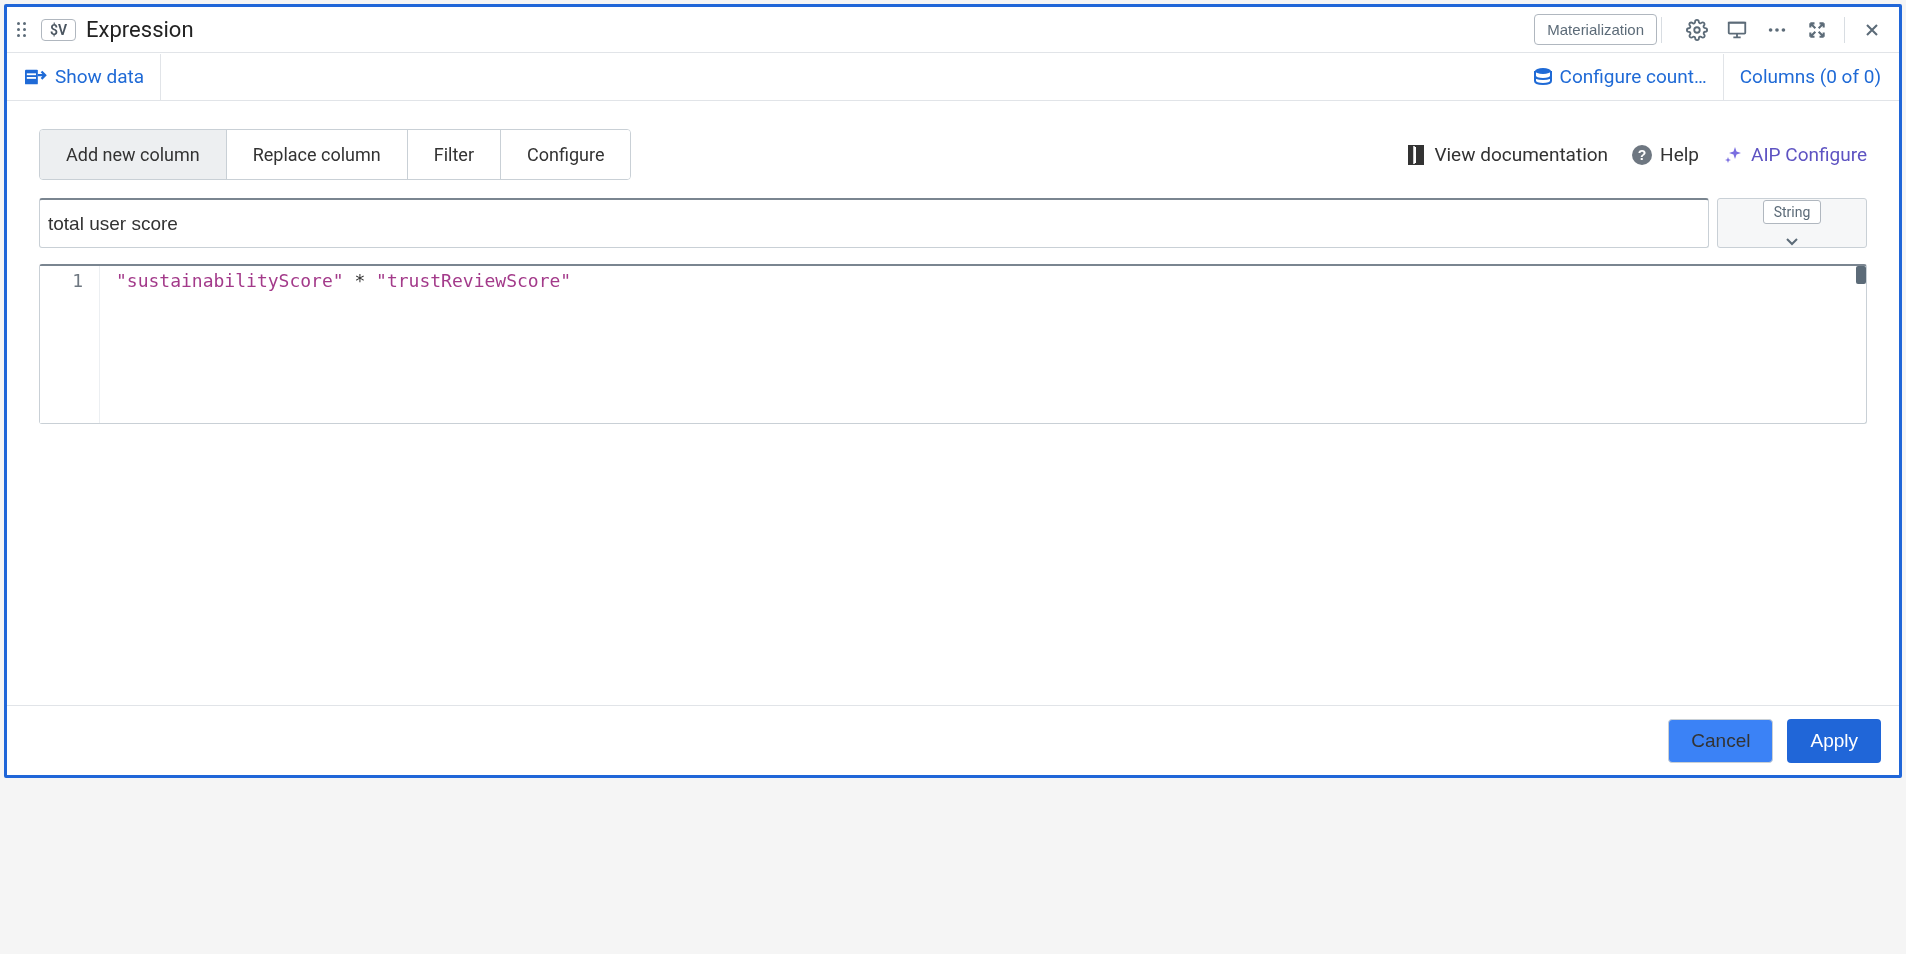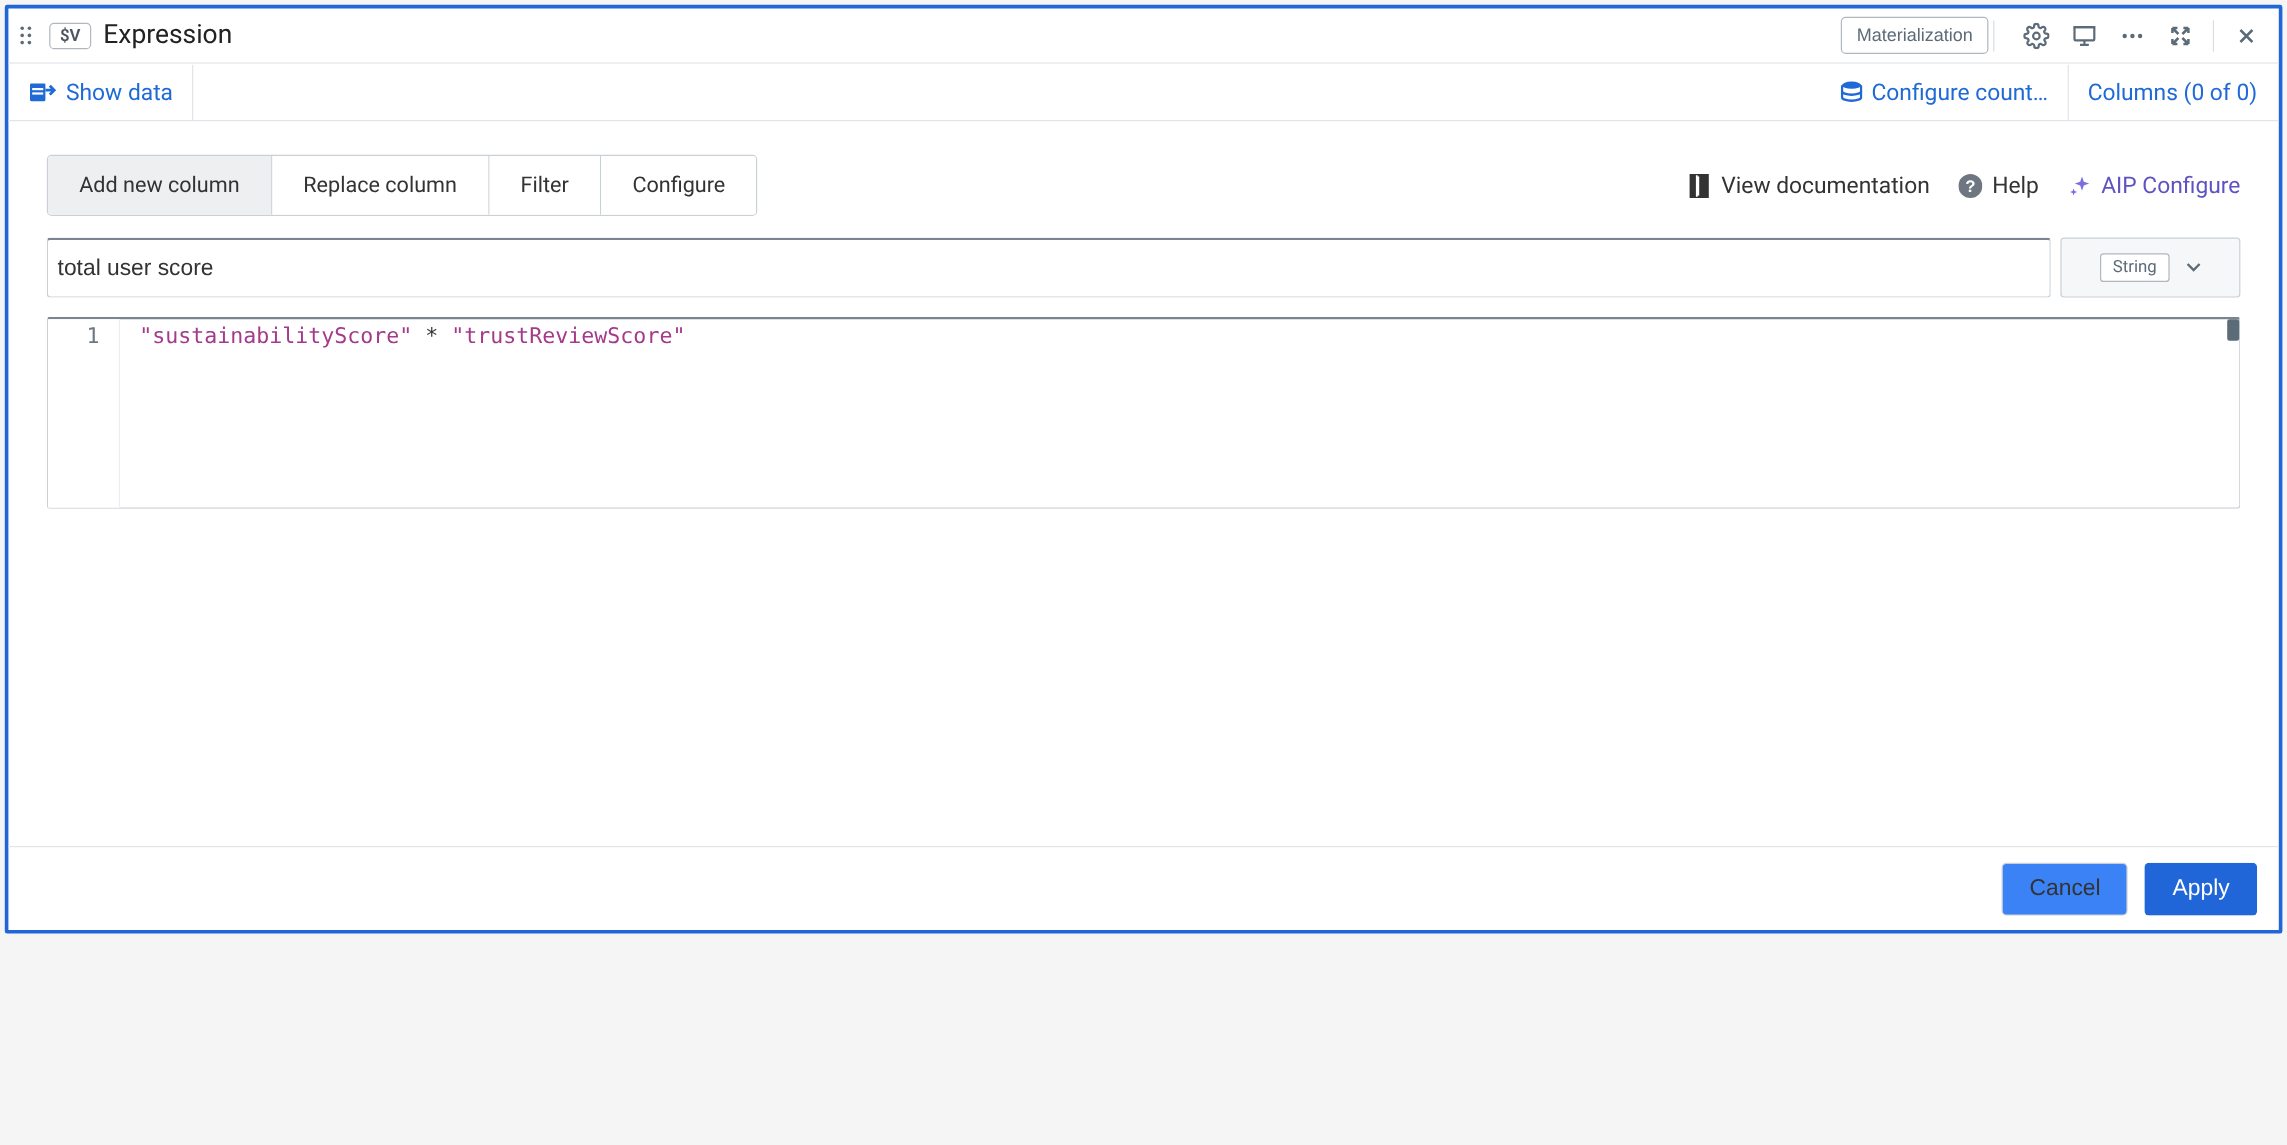--- a/index.html
+++ b/index.html
@@ -32,21 +32,21 @@
 .tab { padding:14px 26px; font-size:18px; color:#333; background:#fff; cursor:pointer; border-right:1px solid #c9d0d6;}
 .tab:last-child { border-right:none; }
 .tab.active { background:#edeff1; }
 .actions { display:flex; align-items:center; gap:24px; margin-left:auto; }
 .action { display:flex; align-items:center; gap:8px; font-size:19px; color:#333; cursor:pointer;}
 .action.purple { color:#5e53c2; }
 
 
 .colname-row { display:flex; gap:8px; margin-top:18px;}
 .colname-input { flex:1; height:50px; border:1px solid #c9d0d6; border-top:2px solid #7a8590; border-radius:3px; padding:0 8px; font-size:19px; color:#333; outline:none;}
-.type-select { width:150px; height:50px; border:1px solid #c9d0d6; border-radius:3px; background:#f6f7f8; display:flex; align-items:center; justify-content:center; gap:14px; cursor:pointer;}
+.type-select { width:150px; height:50px; border:1px solid #c9d0d6; border-radius:3px; background:#f6f7f8; display:flex; align-items:center; justify-content:center; gap:14px; cursor:pointer;flex-direction:column;}
 .type-chip { border:1px solid #b0b7bf; border-radius:3px; padding:3px 10px; font-size:14px; color:#5c6b78; background:#fff;}
 .type-caret { color:#5c6b78; }
 
 
 .editor { border:1px solid #c9d0d6; border-top:2px solid #7a8590; border-radius:3px; margin-top:16px; height:160px; display:flex; font-family: "SFMono-Regular", Menlo, Consolas, monospace; font-size:18px; position:relative;}
 .gutter { width:60px; text-align:right; padding:4px 16px 4px 0; color:#6e7781; background:#fff; border-right:1px solid #eceff2;}
 .code-area { flex:1; padding:4px 16px; white-space:pre; position:relative;}
 .tok-str { color:#a33a8a; }
 .tok-op { color:#333; }
 .editor-scroll-hint { position:absolute; top:0; right:0; width:10px; height:18px; background:#5c6b78; border-radius:2px;}

